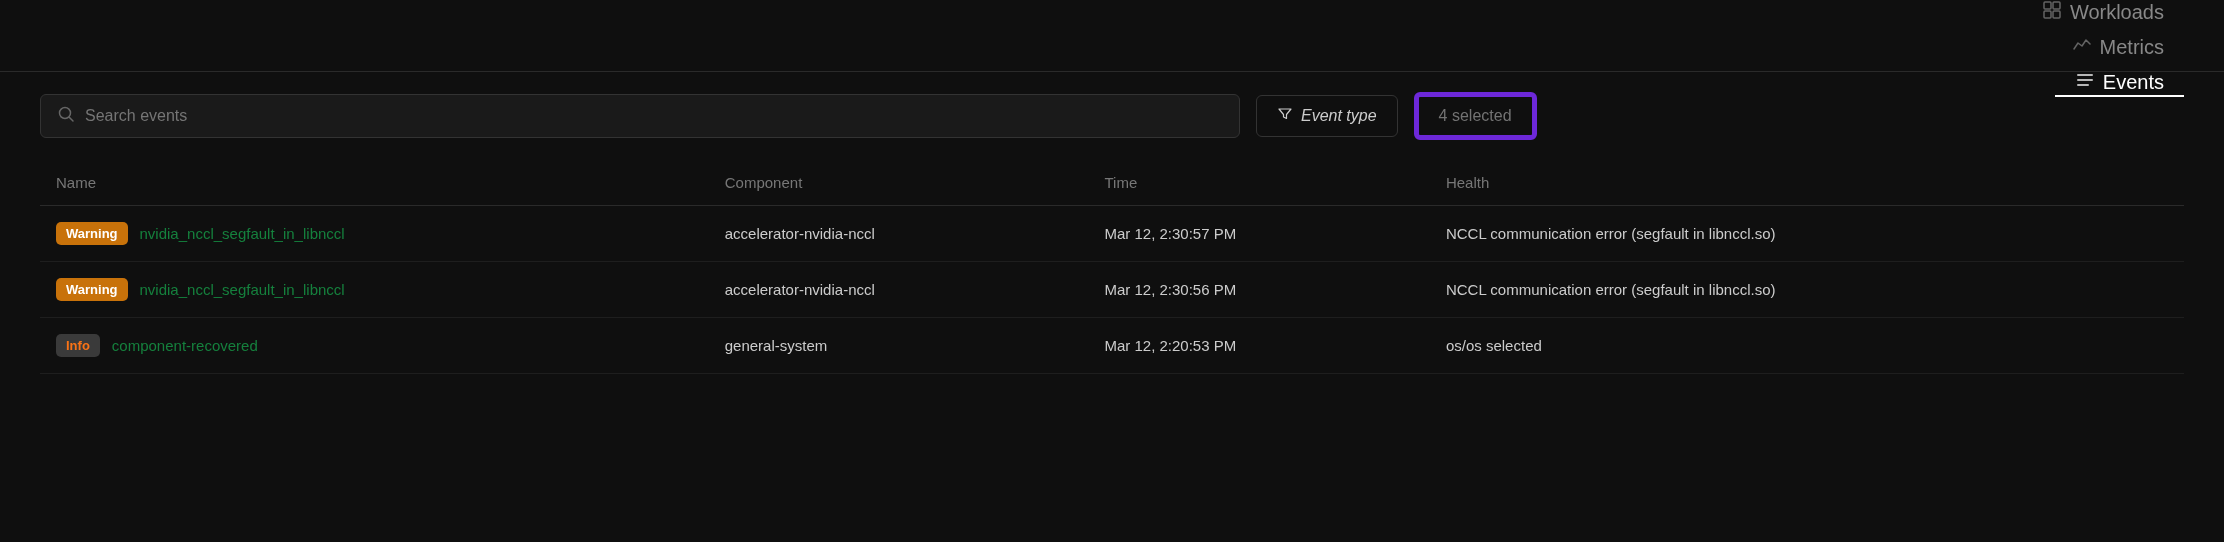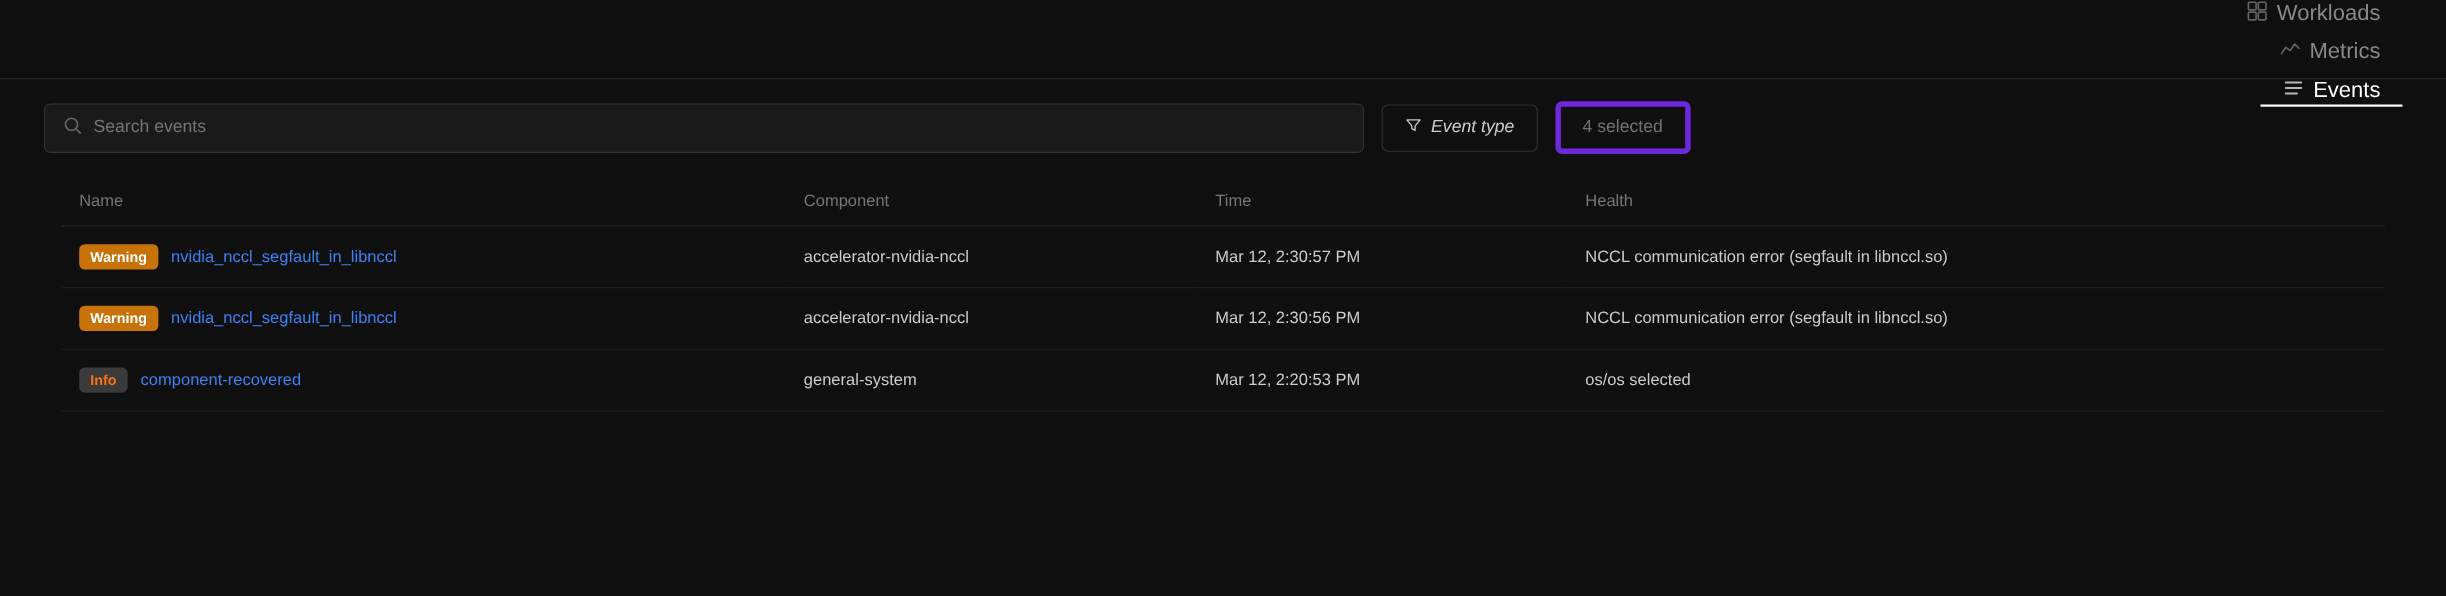--- a/index.html
+++ b/index.html
@@ -93,21 +93,21 @@
       background: transparent;
       border: 5px solid #6d28d9;
       border-radius: 6px;
       color: #737373;
       font-size: 16px;
       white-space: nowrap;
     }
 
     
     .table-container {
-      padding: 0 56px;
+      padding: 0 40px;
     }
     table {
       width: 100%;
       border-collapse: collapse;
     }
     thead tr {
       border-bottom: 1px solid #2a2a2a;
     }
     th {
       text-align: left;
@@ -142,21 +142,21 @@
     }
     .badge-warning {
       background: #c8720a;
       color: #fff;
     }
     .badge-info {
       background: #3a3a3a;
       color: #f97316;
     }
     .event-name {
-      color: #3b82f6;
+      color: #15803d;
       font-size: 15px;
     }
   </style>
 </head>
 <body>
 
 <nav class="top-nav">
 
   <div class="nav-item">
     <span class="nav-icon">

